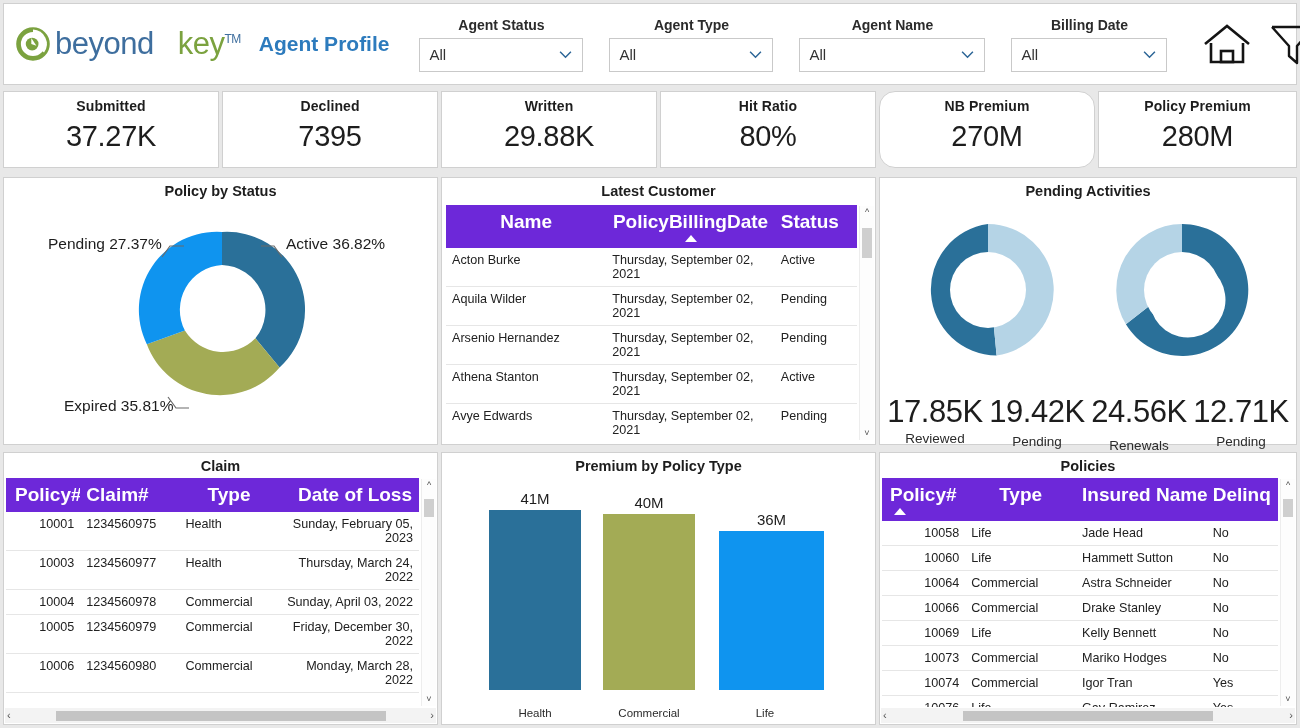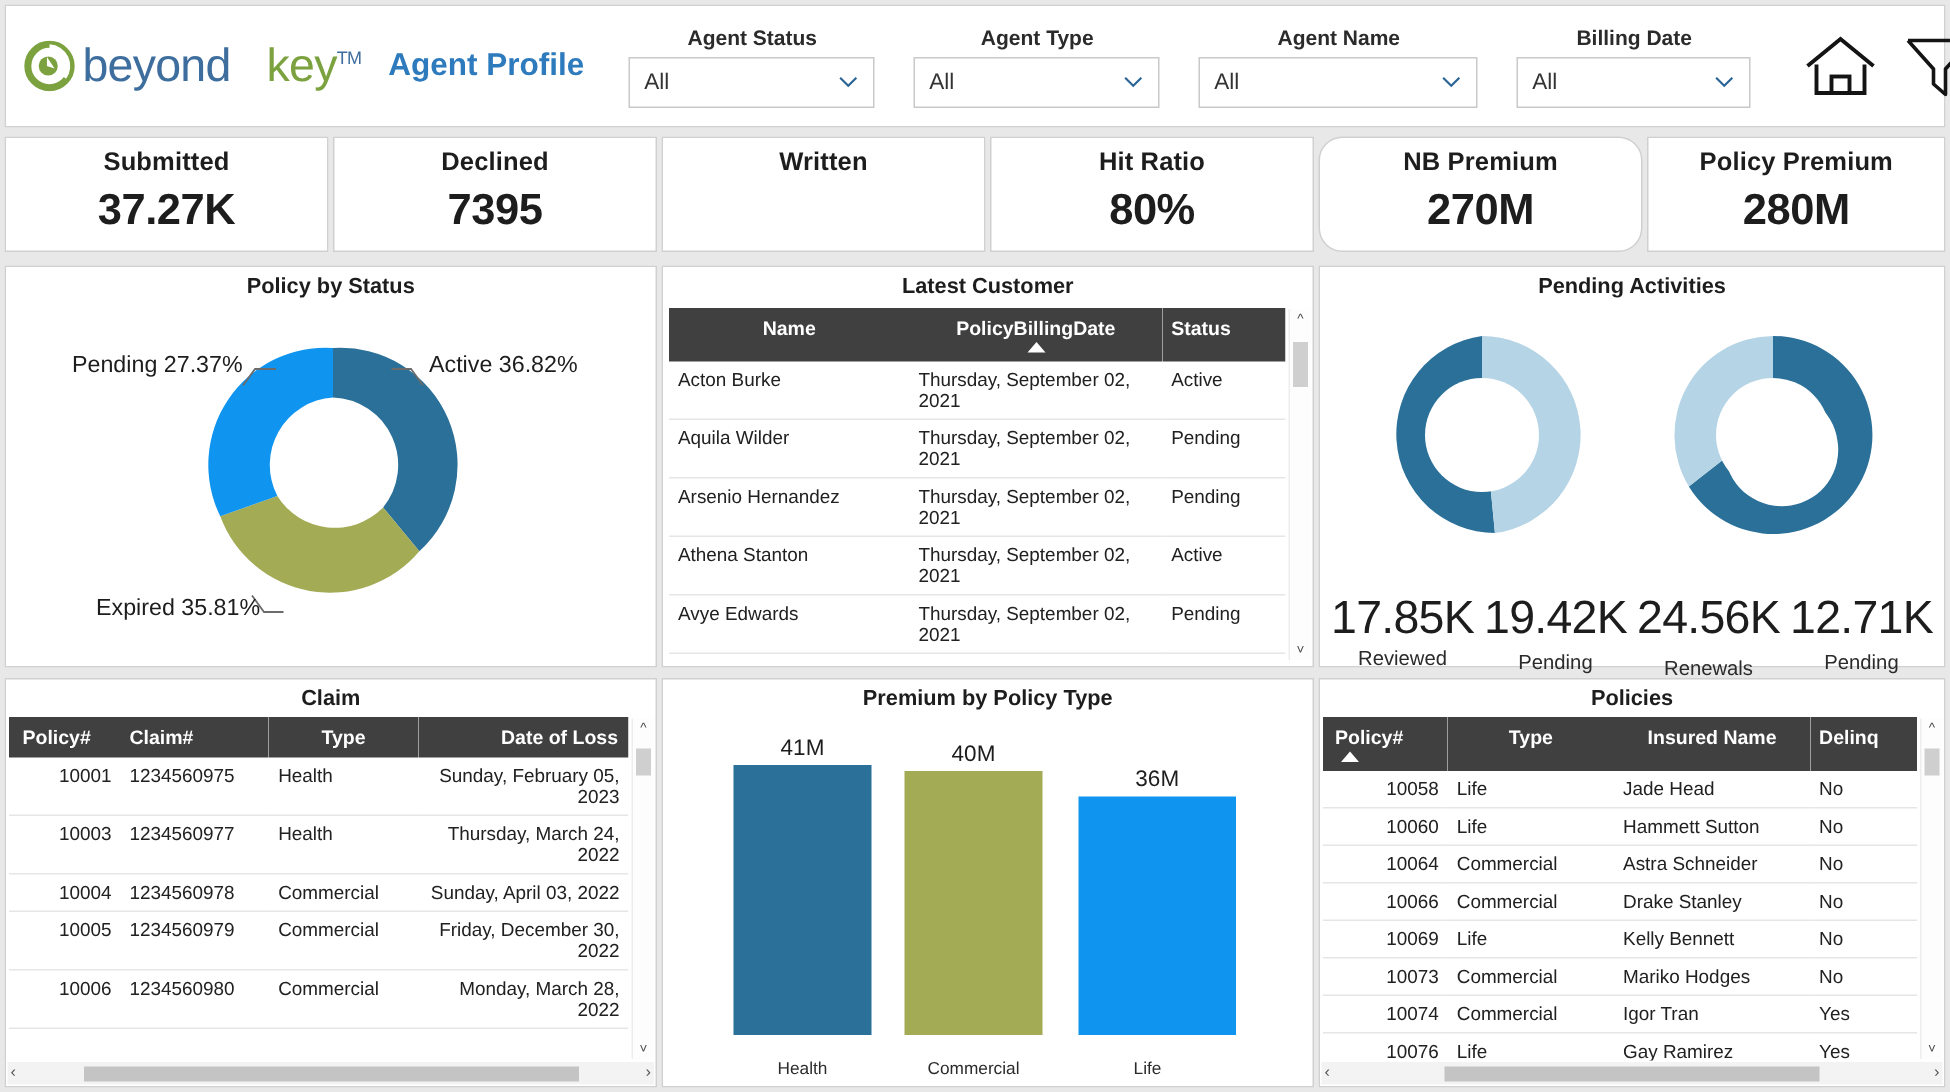--- a/index.html
+++ b/index.html
@@ -42,42 +42,42 @@
     display:flex;align-items:center;justify-content:space-between;
     padding:0 9px;box-sizing:border-box;font-size:15px;color:#333;
   }
   .chev{width:15px;height:9px;}
   .head-icons{display:flex;align-items:center;margin-left:8px;gap:14px;padding-right:10px;}
   .hicon{width:52px;height:48px;}
 
   
   .kpi{height:77px;top:91px;}
   .kpi-label{
-    font-size:17px;font-weight:bold;text-align:center;color:#1d1d1d;margin-top:6px;
+    font-size:14px;font-weight:bold;text-align:center;color:#1d1d1d;margin-top:6px;
     letter-spacing:.1px;
   }
   .kpi-value{
-    font-size:29px;text-align:center;color:#1d1d1d;margin-top:6px;font-weight:700;
+    font-size:29px;text-align:center;color:#1d1d1d;margin-top:6px;font-weight:400;
     letter-spacing:-.3px;
   }
 
   
   .panel-title{
     text-align:center;font-size:14.5px;font-weight:bold;color:#1d1d1d;
     padding:5px 0 3px;
   }
   .panel-title.light{font-weight:600;}
 
   
   .donut-wrap{position:relative;}
 
   
   table.grid{border-collapse:collapse;width:100%;table-layout:fixed;}
   table.grid th{
-    background:#404040;color:#fff;font-size:13px;font-weight:bold;
+    background:#6d28d9;color:#fff;font-size:19px;font-weight:bold;
     padding:6px 6px;white-space:nowrap;position:relative;vertical-align:top;
   }
   table.grid td{
     font-size:12.6px;color:#212121;padding:5px 6px;border-bottom:1px solid #e6e6e6;
     vertical-align:top;
   }
   .num{text-align:right;}
   .sortasc{
     display:block;width:0;height:0;margin:2px auto 0;
     border-left:6px solid transparent;border-right:6px solid transparent;
@@ -182,20 +182,21 @@
   <div class="card kpi" style="left:3px;width:216px;">
     <div class="kpi-label">Submitted</div>
     <div class="kpi-value">37.27K</div>
   </div>
   <div class="card kpi" style="left:222px;width:216px;">
     <div class="kpi-label">Declined</div>
     <div class="kpi-value">7395</div>
   </div>
   <div class="card kpi" style="left:441px;width:216px;">
     <div class="kpi-label">Written</div>
+    <div class="kpi-value">29.88K</div>
   </div>
   <div class="card kpi" style="left:660px;width:216px;">
     <div class="kpi-label">Hit Ratio</div>
     <div class="kpi-value">80%</div>
   </div>
   <div class="card kpi" style="left:879px;width:216px;border-radius:16px;">
     <div class="kpi-label">NB Premium</div>
     <div class="kpi-value">270M</div>
   </div>
   <div class="card kpi" style="left:1098px;width:199px;">

